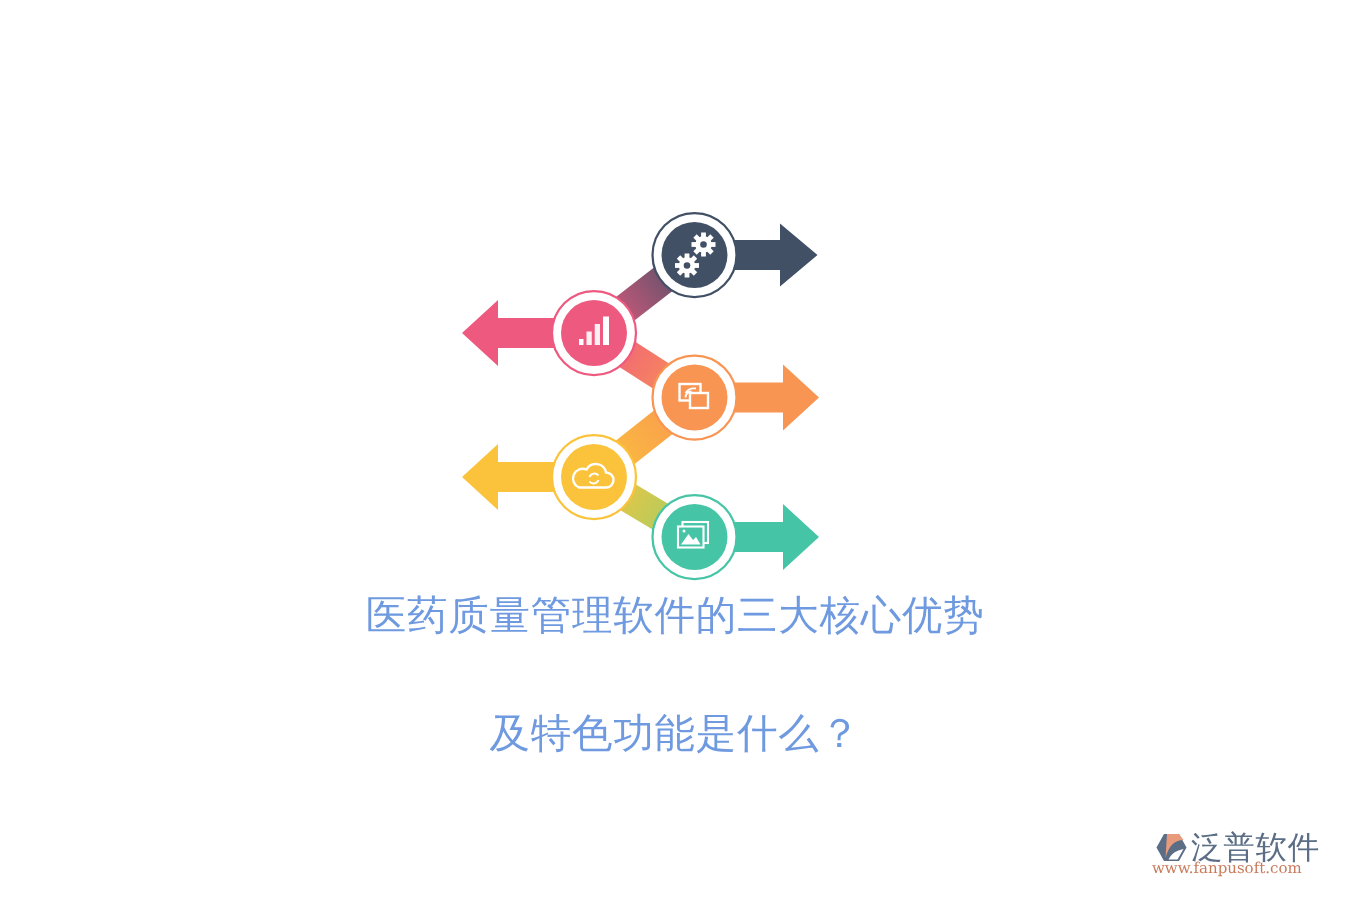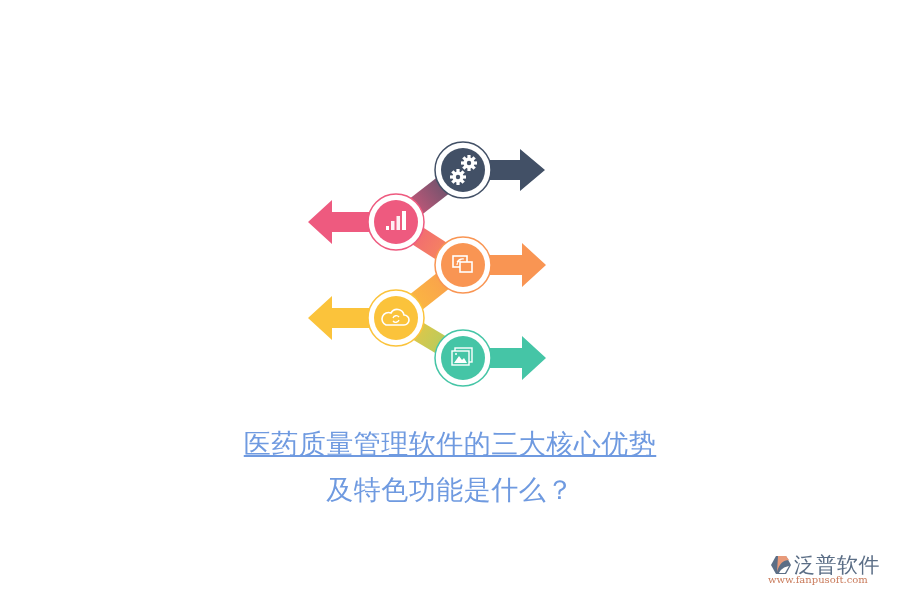--- a/index.html
+++ b/index.html
@@ -3,21 +3,21 @@
   <meta charset="utf-8">
   <style>
     html, body { margin: 0; padding: 0; background: #ffffff; }
     body { width: 900px; height: 600px; position: relative; overflow: hidden; font-family: "DejaVu Serif", "Liberation Serif", serif; }
     #diagram { position: absolute; left: 0; top: 0; width: 900px; height: 600px; }
     .title {
       position: absolute; left: 0; width: 900px; text-align: center;
       color: #6f9ae0; font-size: 27px; letter-spacing: 0.5px; line-height: 36px;
       font-family: "DejaVu Serif", "Liberation Serif", serif;
     }
-    .title.l1 { top: 426px; text-decoration: underline; }
+    .title.l1 { top: 393px; }
     .title.l2 { top: 472px; }
     .logo { position: absolute; left: 768px; top: 553px; width: 126px; height: 40px; }
     .logo-name {
       position: absolute; left: 26px; top: -2px; font-size: 21px; color: #5b6e86;
       font-family: "DejaVu Sans", "Liberation Sans", sans-serif; letter-spacing: 0.5px; white-space: nowrap;
     }
     .logo-url {
       position: absolute; left: 0px; top: 21px; font-size: 10px; color: #c97a5a;
       font-family: "DejaVu Serif", "Liberation Serif", serif; white-space: nowrap;
     }

